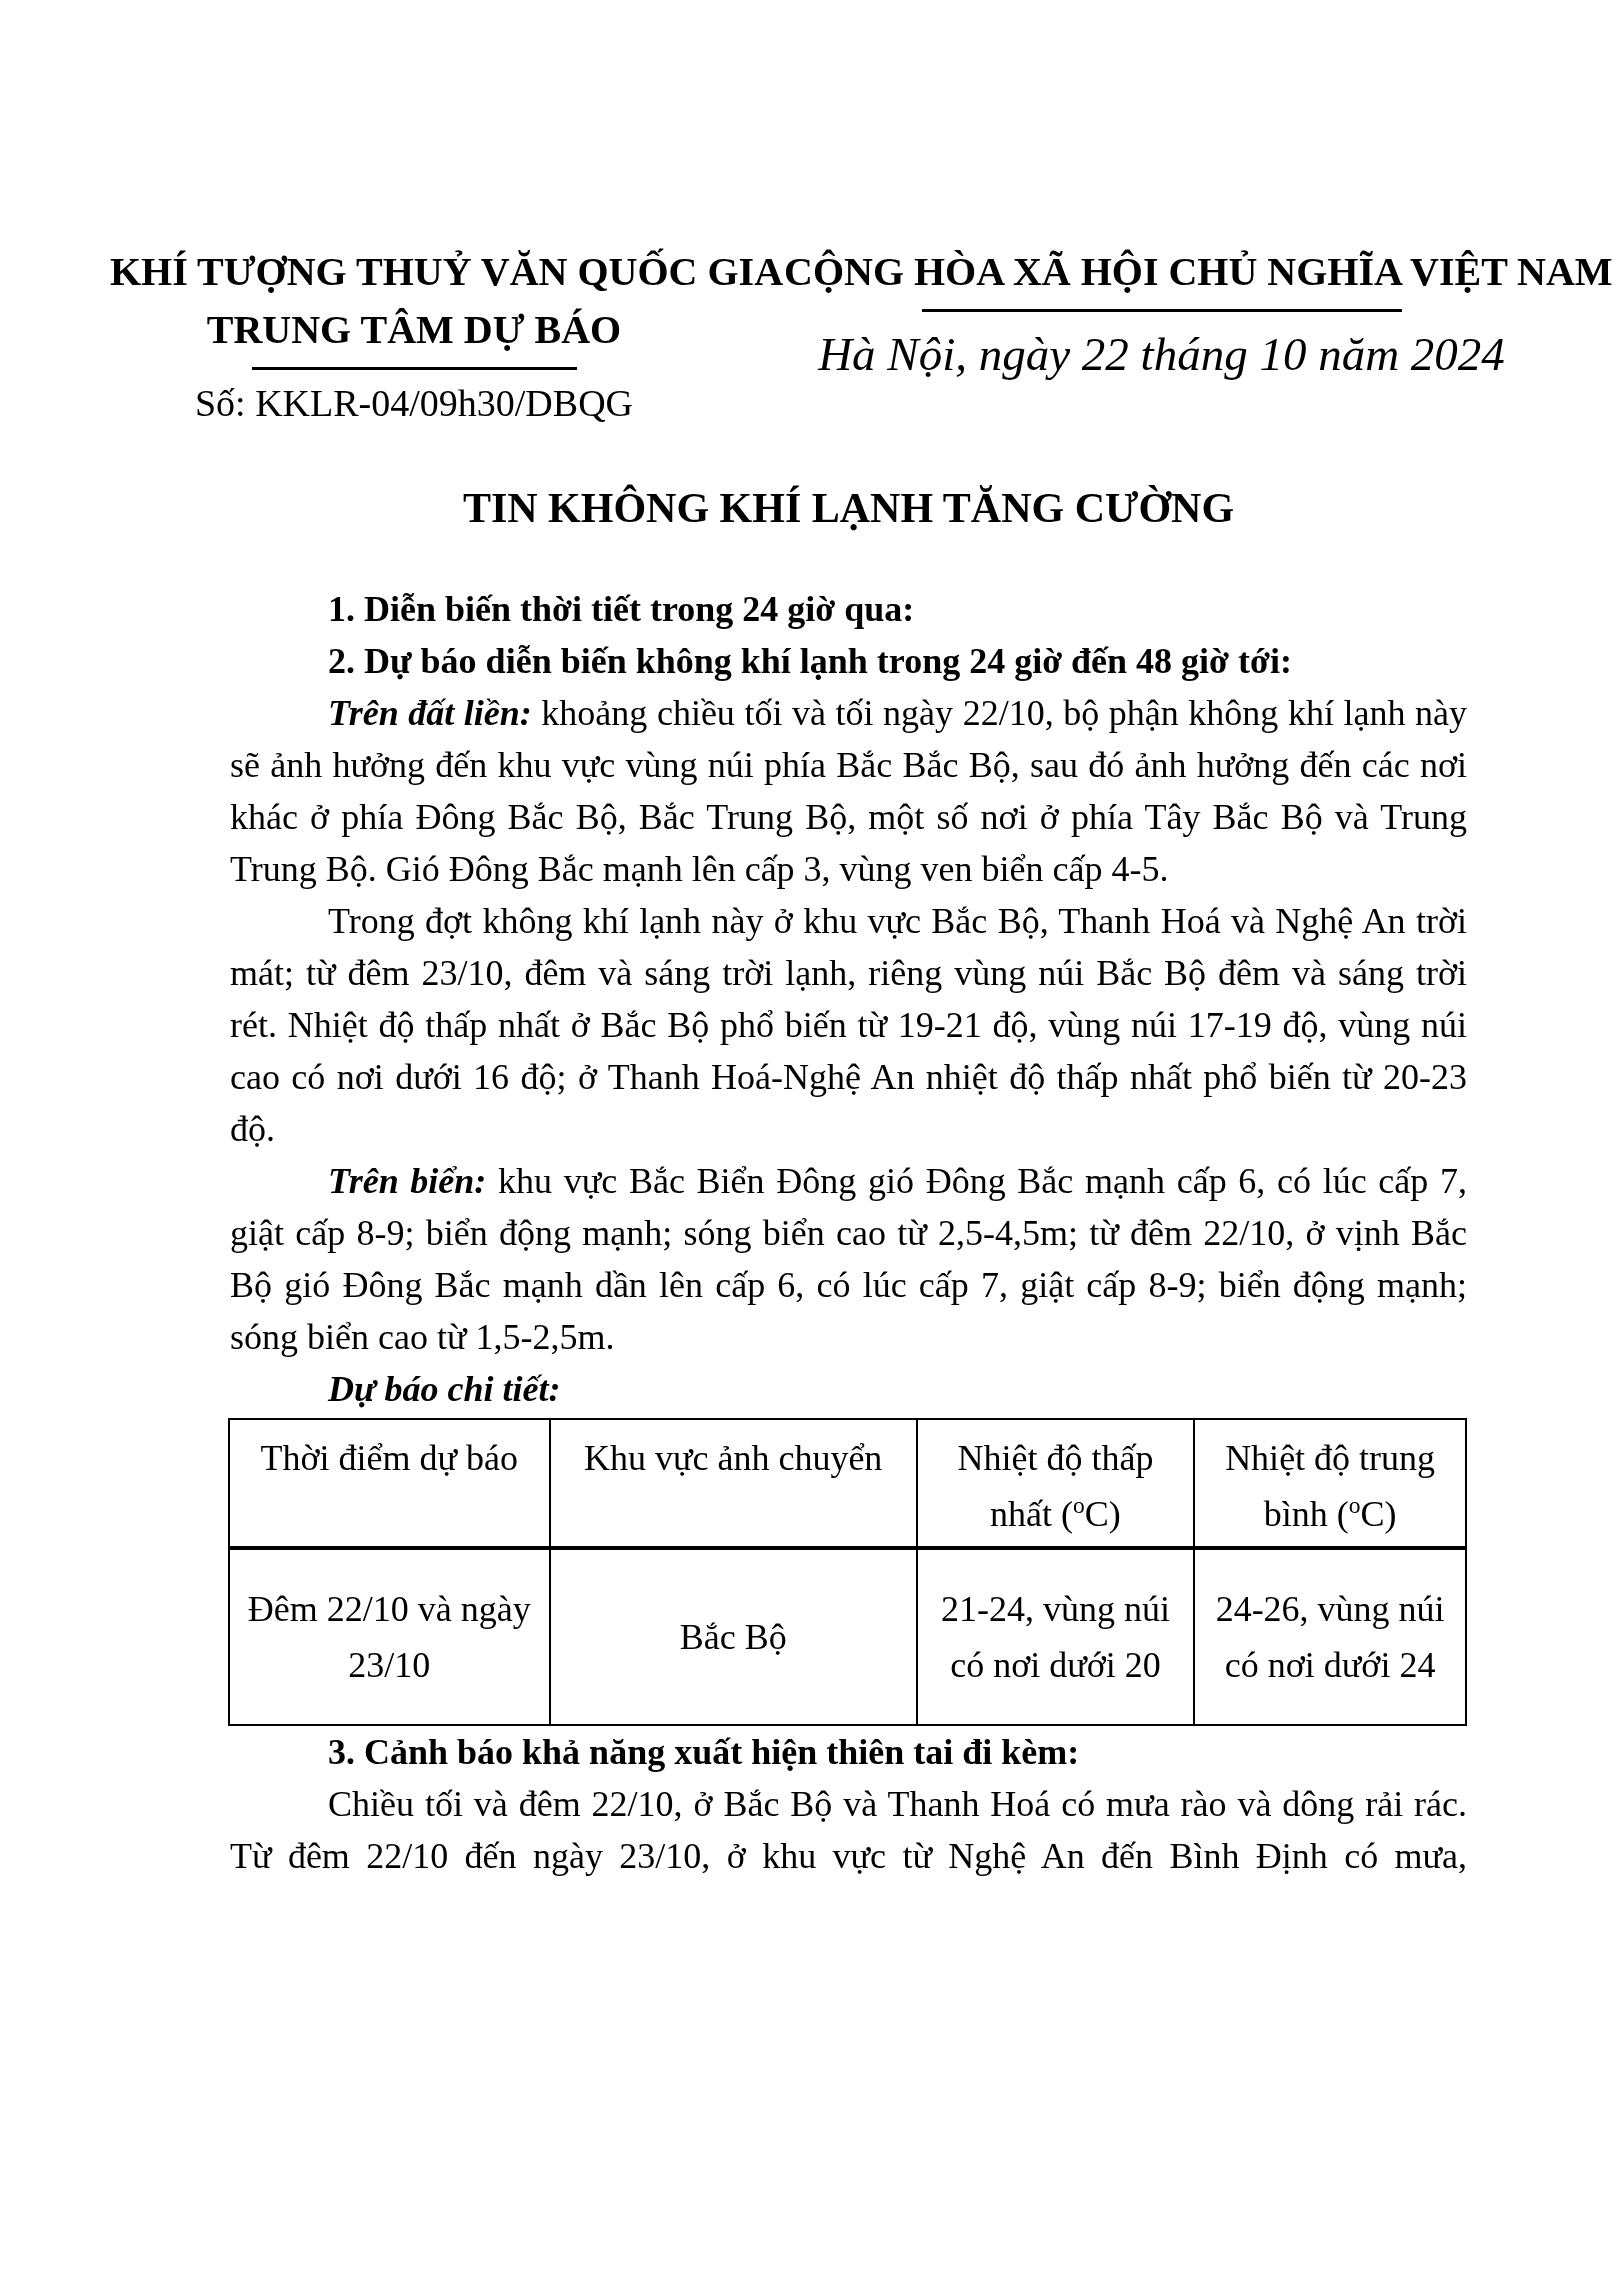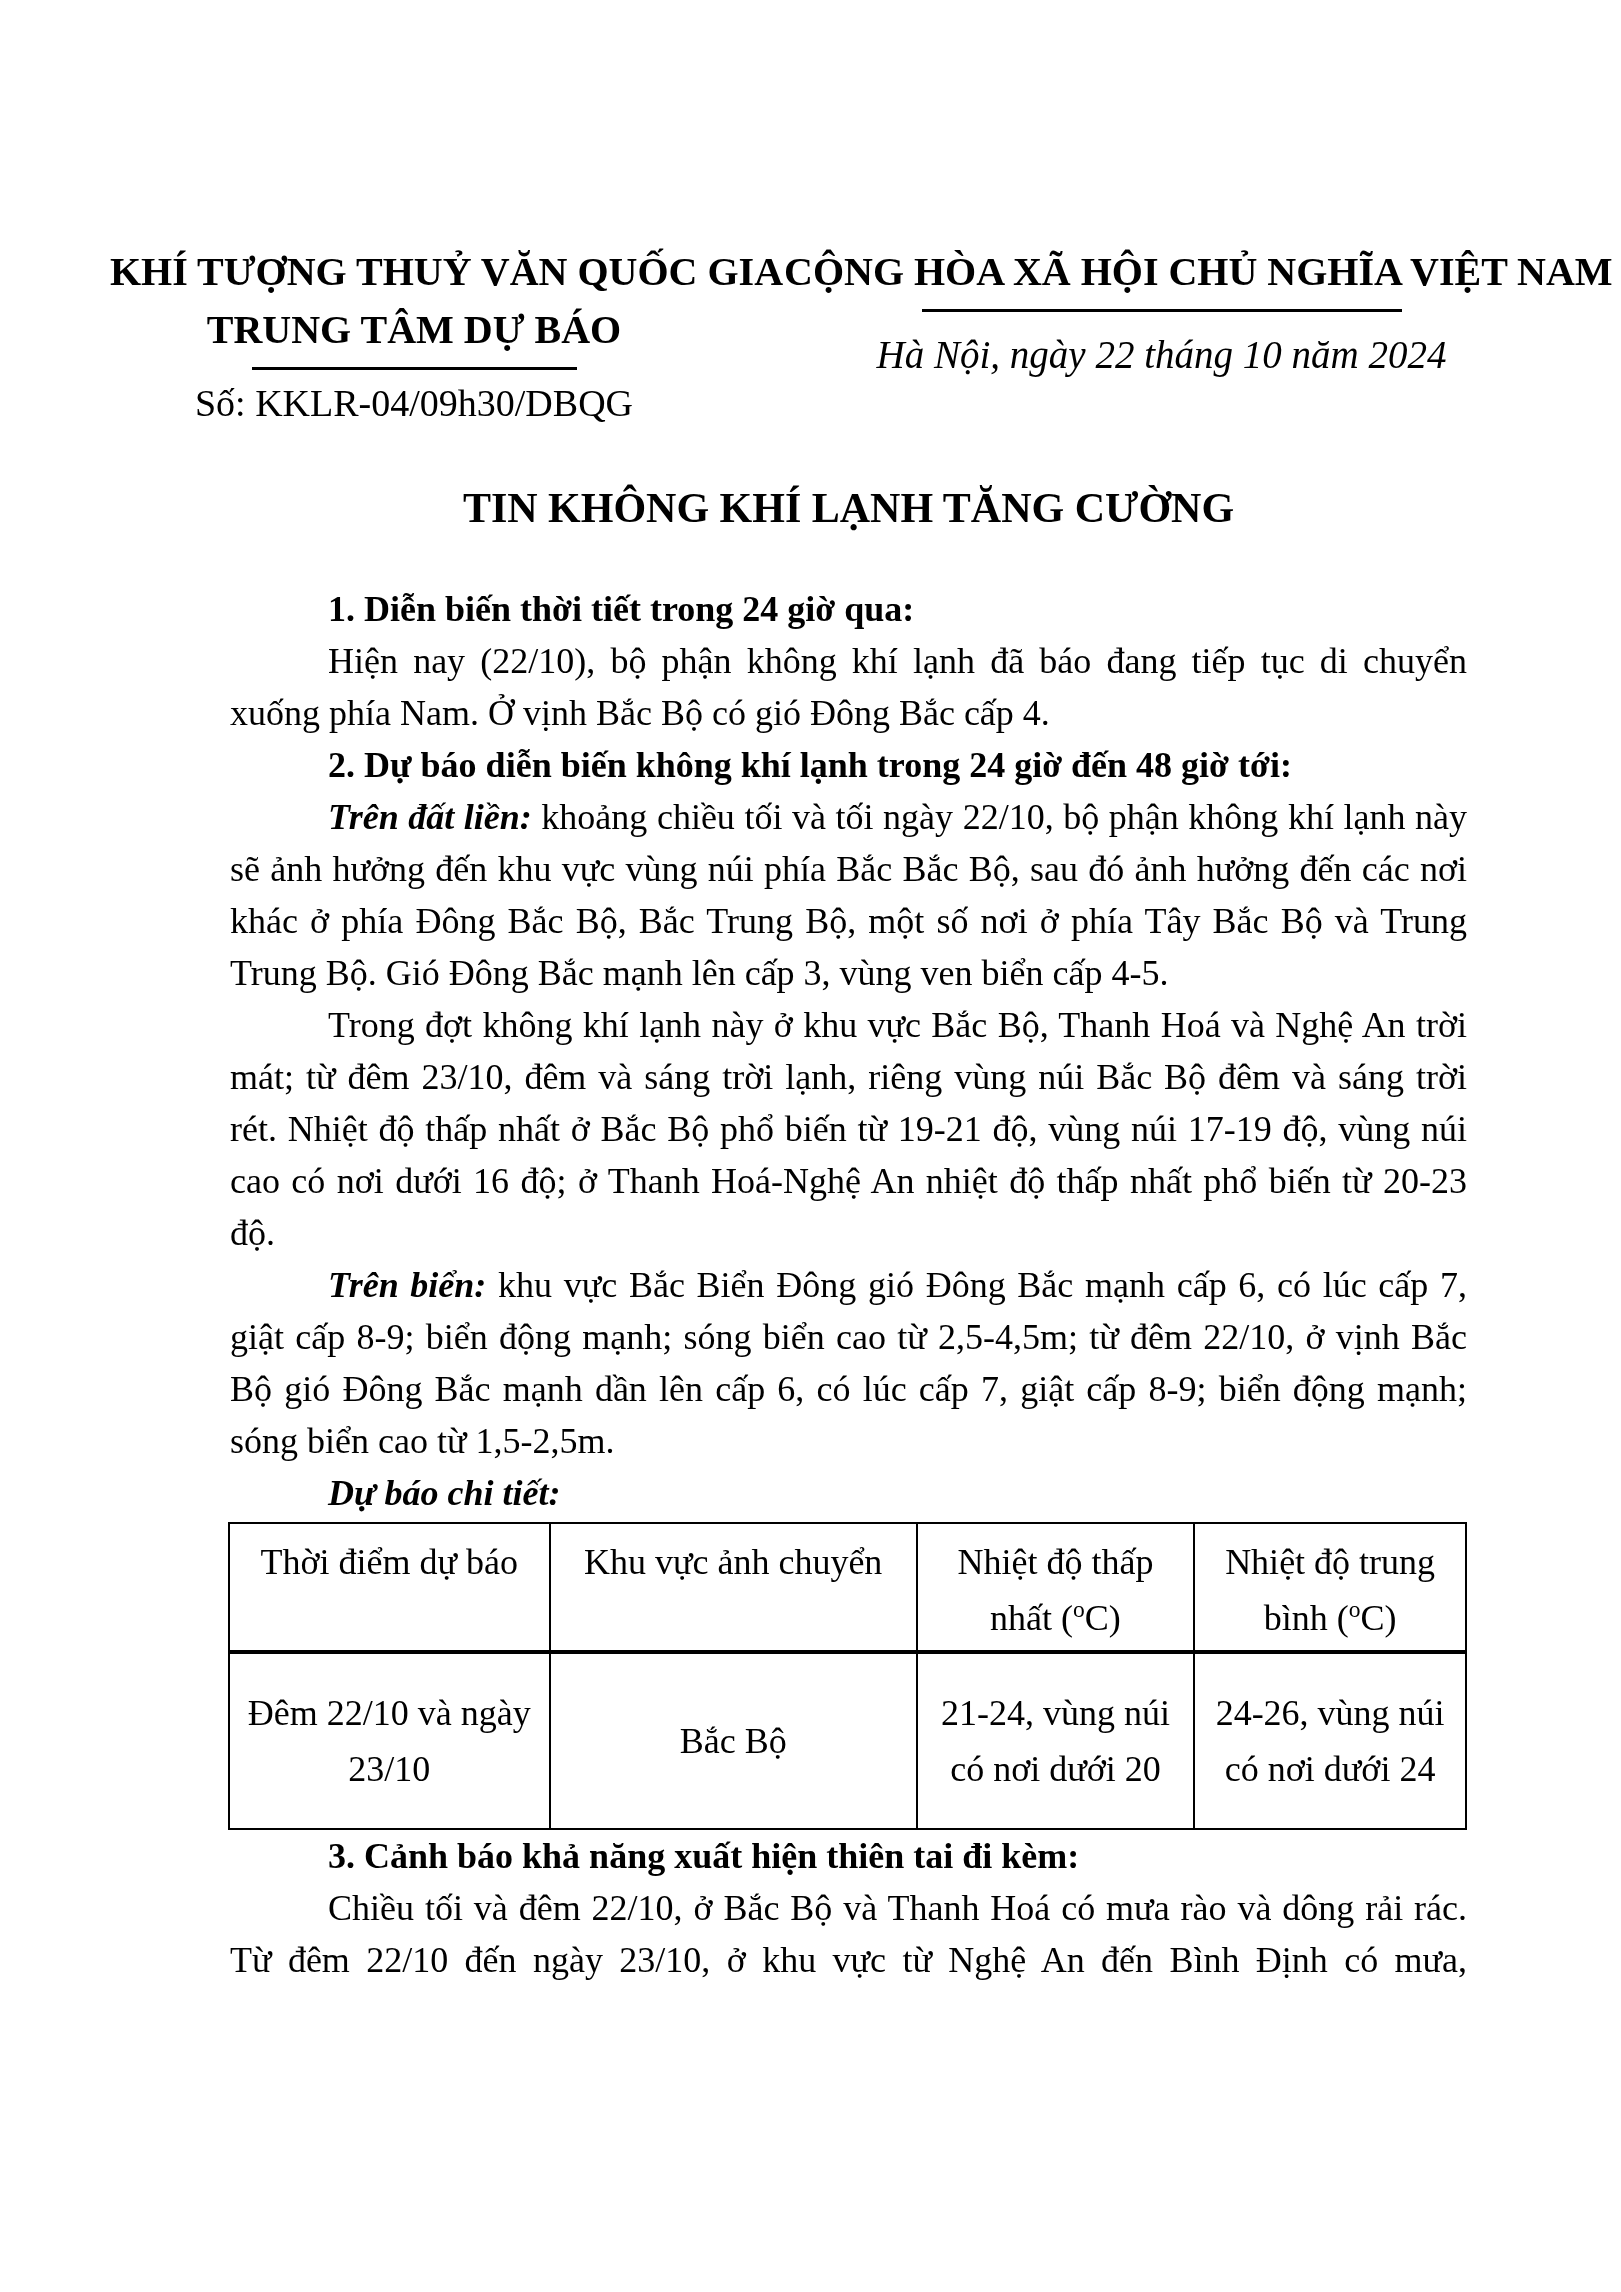--- a/index.html
+++ b/index.html
@@ -18,21 +18,21 @@
   }
   .hdr-left{width:608px;text-align:center;}
   .hdr-right{width:755px;text-align:center;}
   .hdr-line{font-size:40px;line-height:58px;white-space:nowrap;}
   .hdr-bold{font-weight:bold;}
   .hdr-rule{height:2.9px;background:#000;border:0;margin:7.8px auto 5.9px auto;}
   .rule-left{width:325px;}
   .rule-right{width:480px;}
   .doc-number{font-size:38px;line-height:55px;white-space:nowrap;}
   .motto{font-size:41px;}
-  .dateline{font-size:39px;line-height:55px;font-style:italic;margin-top:15px;white-space:nowrap;}
+  .dateline{font-size:47px;line-height:55px;font-style:italic;margin-top:15px;white-space:nowrap;}
 
   
   .doc-title{
     margin:48px 154px 0 230px;
     text-align:center;
     font-size:42px;line-height:59px;font-weight:bold;
   }
 
   
   .doc-body{
@@ -95,21 +95,20 @@
       <div class="hdr-rule rule-right"></div>
       <div class="dateline">Hà Nội, ngày 22 tháng 10 năm 2024</div>
     </div>
   </div>
 
   <div class="doc-title">TIN KHÔNG KHÍ LẠNH TĂNG CƯỜNG</div>
 
   <div class="doc-body">
 
     <h2>1. Diễn biến thời tiết trong 24 giờ qua:</h2>
-    <p>Hiện nay (22/10), bộ phận không khí lạnh đã báo đang tiếp tục di chuyển xuống phía Nam. Ở vịnh Bắc Bộ có gió Đông Bắc cấp 4.</p>
 
     <h2>2. Dự báo diễn biến không khí lạnh trong 24 giờ đến 48 giờ tới:</h2>
     <p><span class="lead">Trên đất liền:</span><span> khoảng chiều tối và tối ngày 22/10, bộ phận không khí lạnh này sẽ ảnh hưởng đến khu vực vùng núi phía Bắc Bắc Bộ, sau đó ảnh hưởng đến các nơi khác ở phía Đông Bắc Bộ, Bắc Trung Bộ, một số nơi ở phía Tây Bắc Bộ và Trung Trung Bộ. Gió Đông Bắc mạnh lên cấp 3, vùng ven biển cấp 4-5.</span></p>
     <p>Trong đợt không khí lạnh này ở khu vực Bắc Bộ, Thanh Hoá và Nghệ An trời mát; từ đêm 23/10, đêm và sáng trời lạnh, riêng vùng núi Bắc Bộ đêm và sáng trời rét. Nhiệt độ thấp nhất ở Bắc Bộ phổ biến từ 19-21 độ, vùng núi 17-19 độ, vùng núi cao có nơi dưới 16 độ; ở Thanh Hoá-Nghệ An nhiệt độ thấp nhất phổ biến từ 20-23 độ.</p>
     <p><span class="lead">Trên biển:</span><span> khu vực Bắc Biển Đông gió Đông Bắc mạnh cấp 6, có lúc cấp 7, giật cấp 8-9; biển động mạnh; sóng biển cao từ 2,5-4,5m; từ đêm 22/10, ở vịnh Bắc Bộ gió Đông Bắc mạnh dần lên cấp 6, có lúc cấp 7, giật cấp 8-9; biển động mạnh; sóng biển cao từ 1,5-2,5m.</span></p>
 
     <p><span class="detail-label">Dự báo chi tiết:</span></p>
 
     <table class="forecast">
       <tbody>

